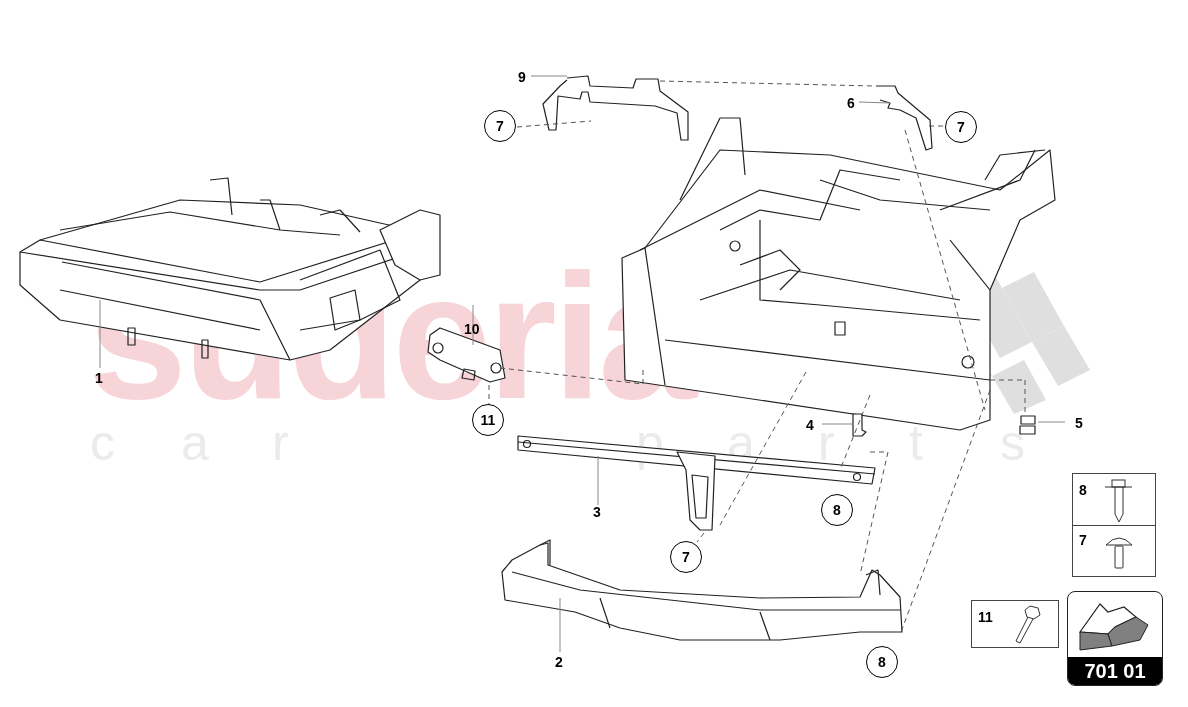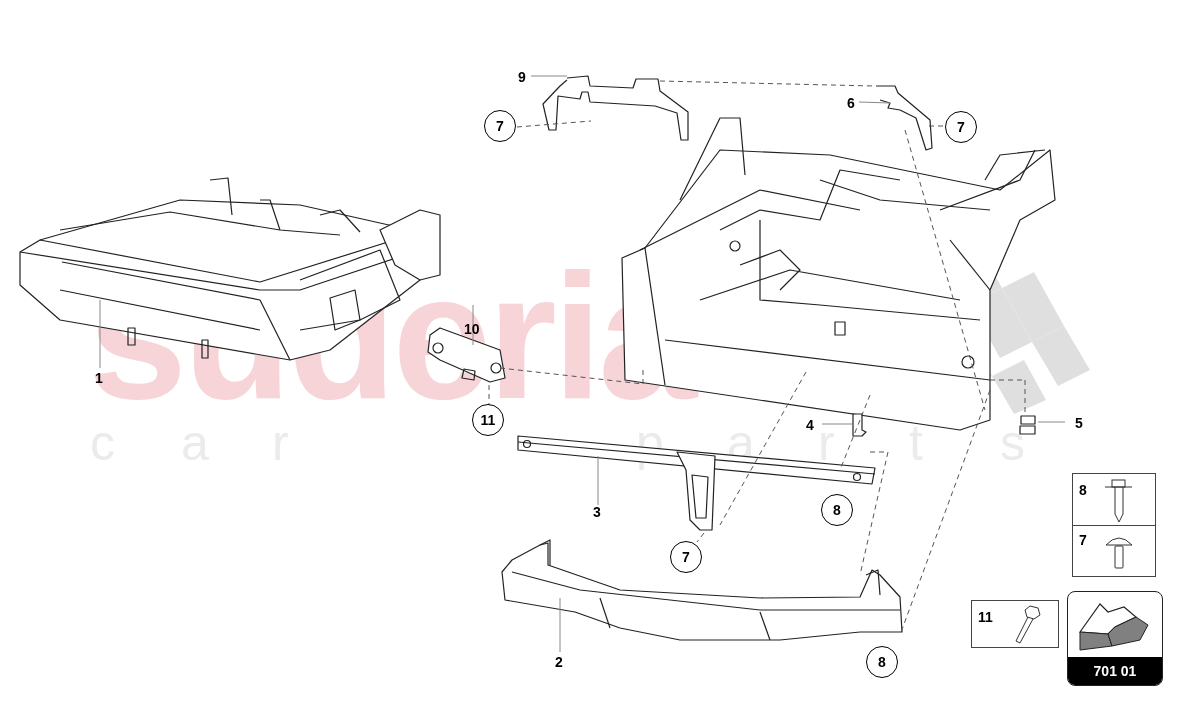--- a/index.html
+++ b/index.html
@@ -14,21 +14,21 @@
   .label { position: absolute; font-size: 14px; font-weight: bold; color: #000;
            line-height: 1; }
   .callout { position: absolute; width: 30px; height: 30px; border: 1.5px solid #000;
              border-radius: 50%; background: #fff; text-align: center; line-height: 30px;
              font-size: 14px; font-weight: bold; color: #000; box-sizing: content-box; }
   .legend-box { position: absolute; border: 1px solid #444; background: #fff; }
   .legend-num { position: absolute; font-size: 14px; font-weight: bold; color: #000; }
   .badge { position: absolute; left: 1067px; top: 591px; width: 94px; height: 93px;
            border: 1.5px solid #222; border-radius: 8px; overflow: hidden; background: #fff; }
   .badge-code { position: absolute; left: 0; bottom: 0; width: 100%; height: 28px;
-                background: #000; color: #fff; font-weight: bold; font-size: 14px;
+                background: #000; color: #fff; font-weight: bold; font-size: 20px;
                 text-align: center; line-height: 28px; }
   svg { position: absolute; left: 0; top: 0; }
 </style>
 </head>
 <body>
 
 <div class="canvas">
 
   <div class="wm-big">suderia</div>
   <div class="wm-small">

